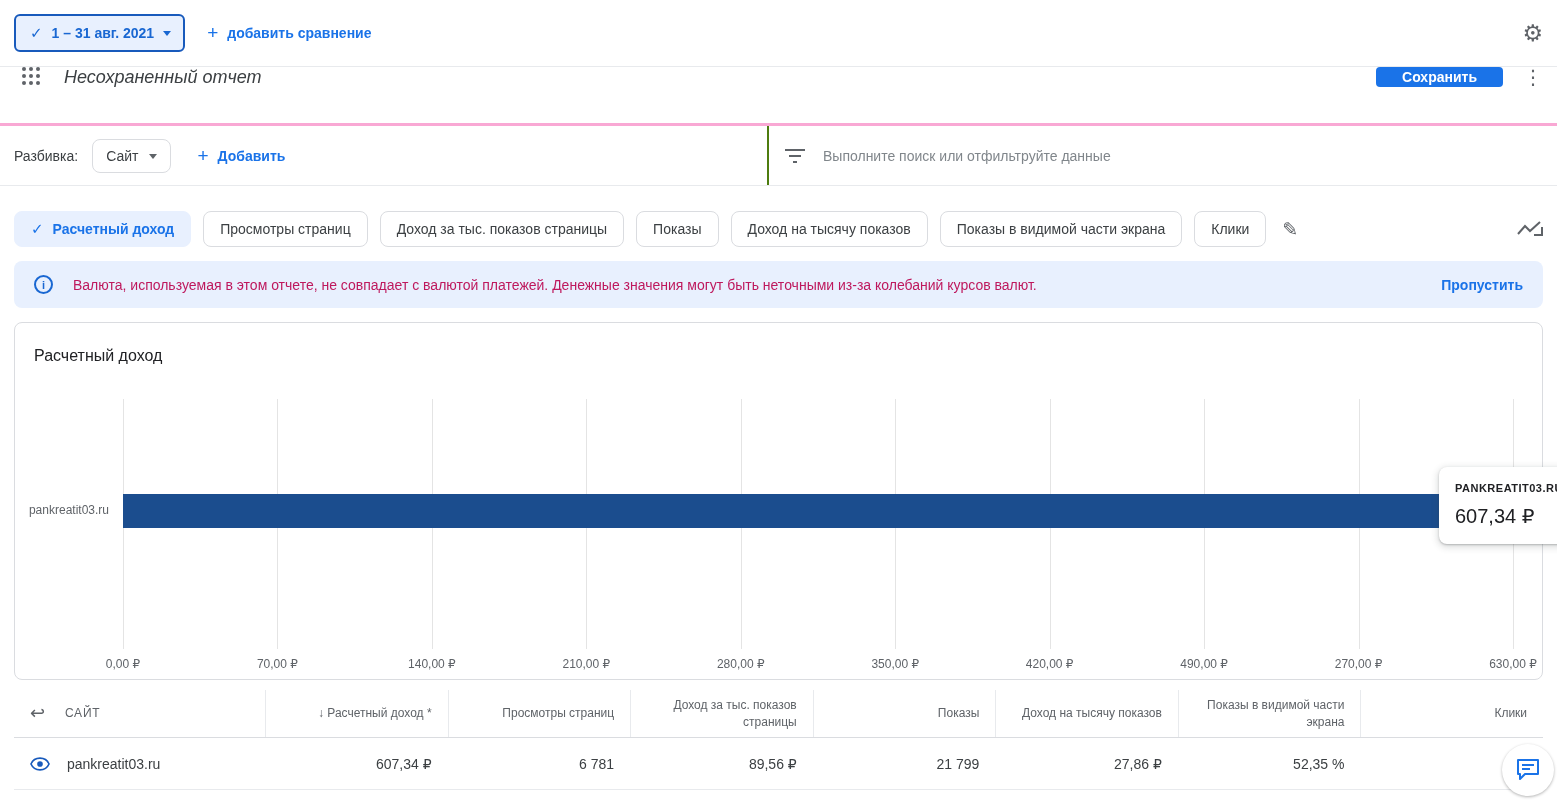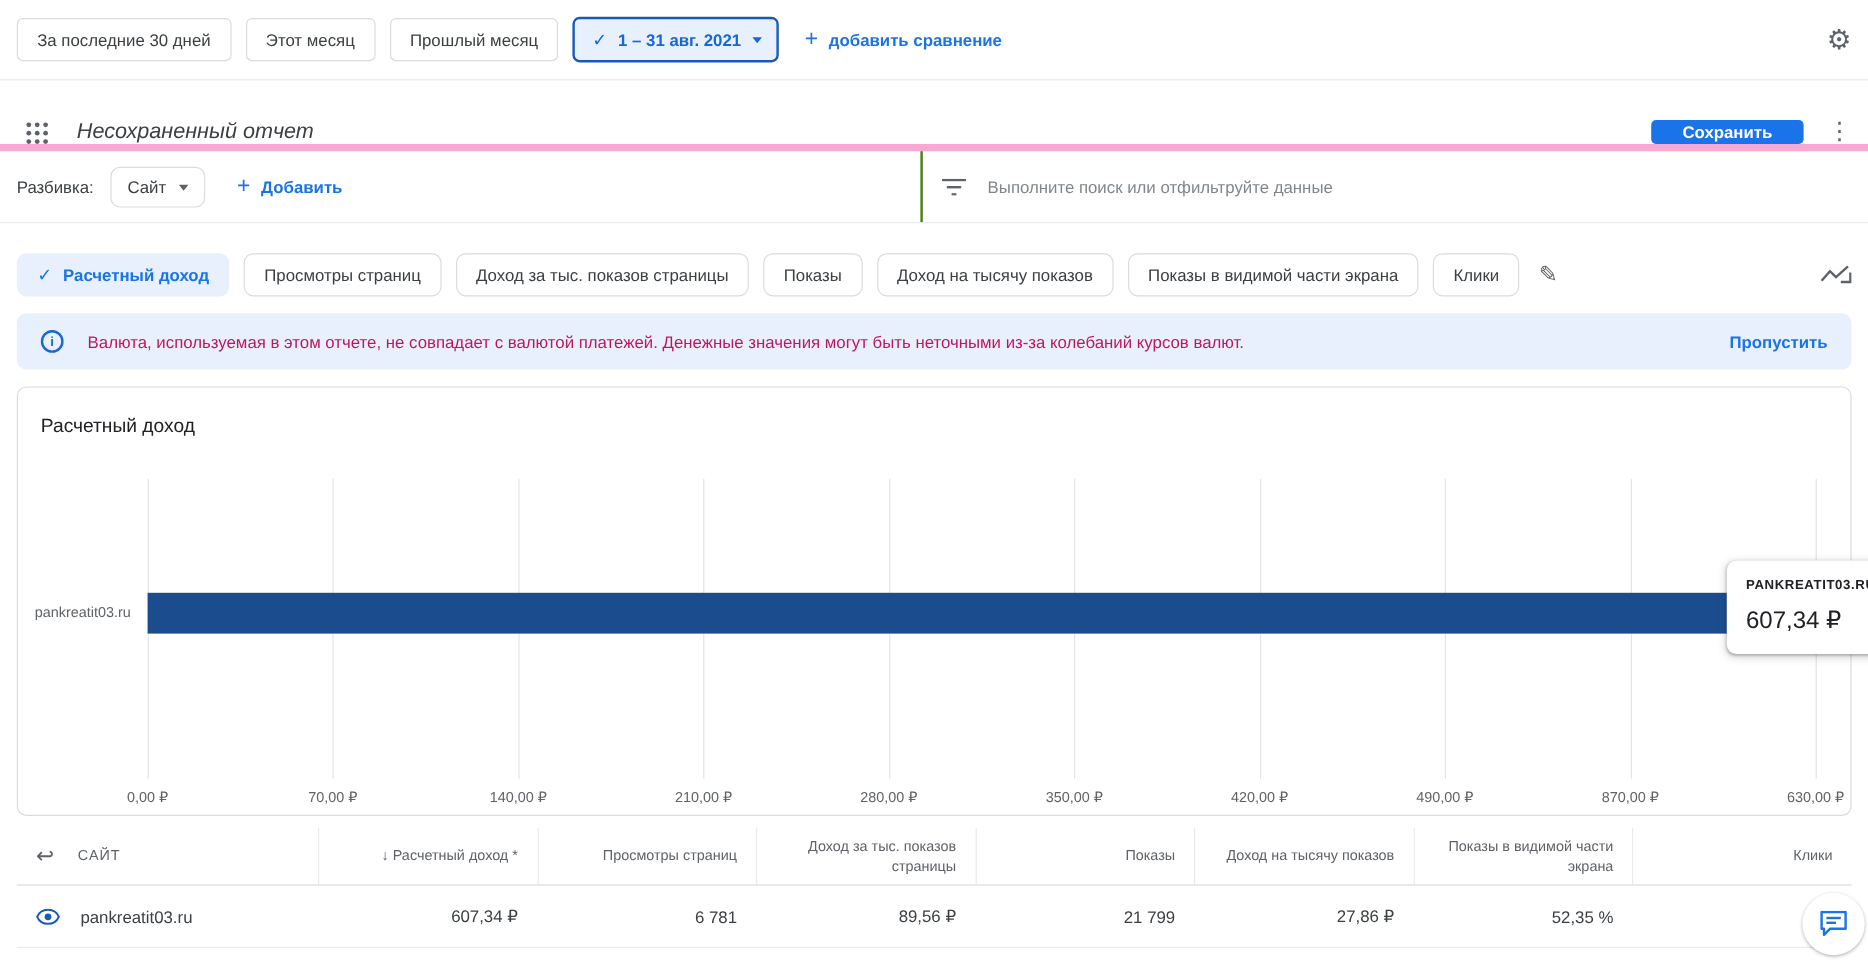--- a/index.html
+++ b/index.html
@@ -12,21 +12,21 @@
   .preset-group { display:flex; gap:12px; }
   .preset { height:36px; padding:0 16px; border:1px solid #dadce0; border-radius:5px; background:#fff; color:#3c4043; display:inline-flex; align-items:center; white-space:nowrap; }
   .date-select { height:38px; padding:0 12px 0 14px; border:2px solid #185abc; border-radius:6px; background:#e8f0fe; color:#1967d2; font-weight:bold; display:inline-flex; align-items:center; gap:9px; }
   .chk { font-weight:normal; font-size:15px; }
   .caret { width:0; height:0; border:4px solid transparent; border-top:5px solid currentColor; margin-top:5px; }
   .add-comparison { color:#1a73e8; font-weight:bold; display:inline-flex; align-items:center; gap:9px; margin-left:10px; }
   .plus { font-size:19px; font-weight:normal; }
   .gear { margin-left:auto; font-size:23px; color:#5f6368; line-height:1; }
 
   
-  .report-row { height:59px; padding:0 14px; border-bottom:6px solid #f9a8d4; display:flex; align-items:flex-end; }
+  .report-row { height:59px; padding:0 14px; border-bottom:3px solid #f9a8d4; display:flex; align-items:flex-start; }
   .apps-grid { display:grid; grid-template-columns:repeat(3,4px); gap:3px; margin:0 24px 0 8px; }
   .apps-grid i { width:4px; height:4px; border-radius:50%; background:#5f6368; }
   .report-title { font-size:18px; font-style:italic; color:#3c4043; }
   .save-btn { margin-left:auto; height:20px; padding:0 26px; background:#1a73e8; color:#fff; border-radius:4px; font-weight:bold; }
   .kebab { font-size:20px; color:#5f6368; margin-left:20px; line-height:1; }
 
   
   .breakdown-row { height:60px; border-bottom:1px solid #e8eaed; display:flex; align-items:stretch; }
   .breakdown-left { width:769px; display:flex; align-items:center; padding:0 14px; border-right:2px solid #4d7c0f; gap:14px; }
   .dim-btn { height:34px; padding:0 13px; border:1px solid #dadce0; border-radius:8px; color:#3c4043; display:inline-flex; align-items:center; gap:11px; background:#fff; }
@@ -77,25 +77,20 @@
   .eye-icon { display:flex; align-items:center; cursor:pointer; }
 
   
   .chat-fab { position:absolute; left:1502px; top:744px; width:52px; height:52px; border-radius:50%; background:#fff;
     box-shadow:0 1px 3px rgba(0,0,0,.3); display:flex; align-items:center; justify-content:center; cursor:pointer; }
 </style>
 </head>
 <body>
 
 <div class="topbar">
-  <div class="preset-group">
-      <button class="preset">За последние 30 дней</button>
-      <button class="preset">Этот месяц</button>
-      <button class="preset">Прошлый месяц</button>
-    </div>
   <button class="date-select">
     <span class="chk">✓</span>
     <span>1 – 31 авг. 2021</span>
     <span class="caret"></span>
   </button>
   <button class="add-comparison">
     <span class="plus">+</span>
     <span>добавить сравнение</span>
   </button>
   <button class="gear">⚙</button>
@@ -202,21 +197,21 @@
   </div>
   <div class="chart-ticks">
       <span class="tick" style="left: 0%;">0,00 ₽</span>
       <span class="tick" style="left: 11.1111%;">70,00 ₽</span>
       <span class="tick" style="left: 22.2222%;">140,00 ₽</span>
       <span class="tick" style="left: 33.3333%;">210,00 ₽</span>
       <span class="tick" style="left: 44.4444%;">280,00 ₽</span>
       <span class="tick" style="left: 55.5556%;">350,00 ₽</span>
       <span class="tick" style="left: 66.6667%;">420,00 ₽</span>
       <span class="tick" style="left: 77.7778%;">490,00 ₽</span>
-      <span class="tick" style="left: 88.8889%;">870,00 ₽</span>
+      <span class="tick" style="left: 88.8889%;">270,00 ₽</span>
       <span class="tick" style="left: 100%; text-align: right;">630,00 ₽</span>
     </div>
   <div class="chart-tooltip">
     <div class="tooltip-label">PANKREATIT03.RU</div>
     <div class="tooltip-value">607,34 ₽</div>
   </div>
 </div>
 
 <div class="table">
   <div class="thead">

